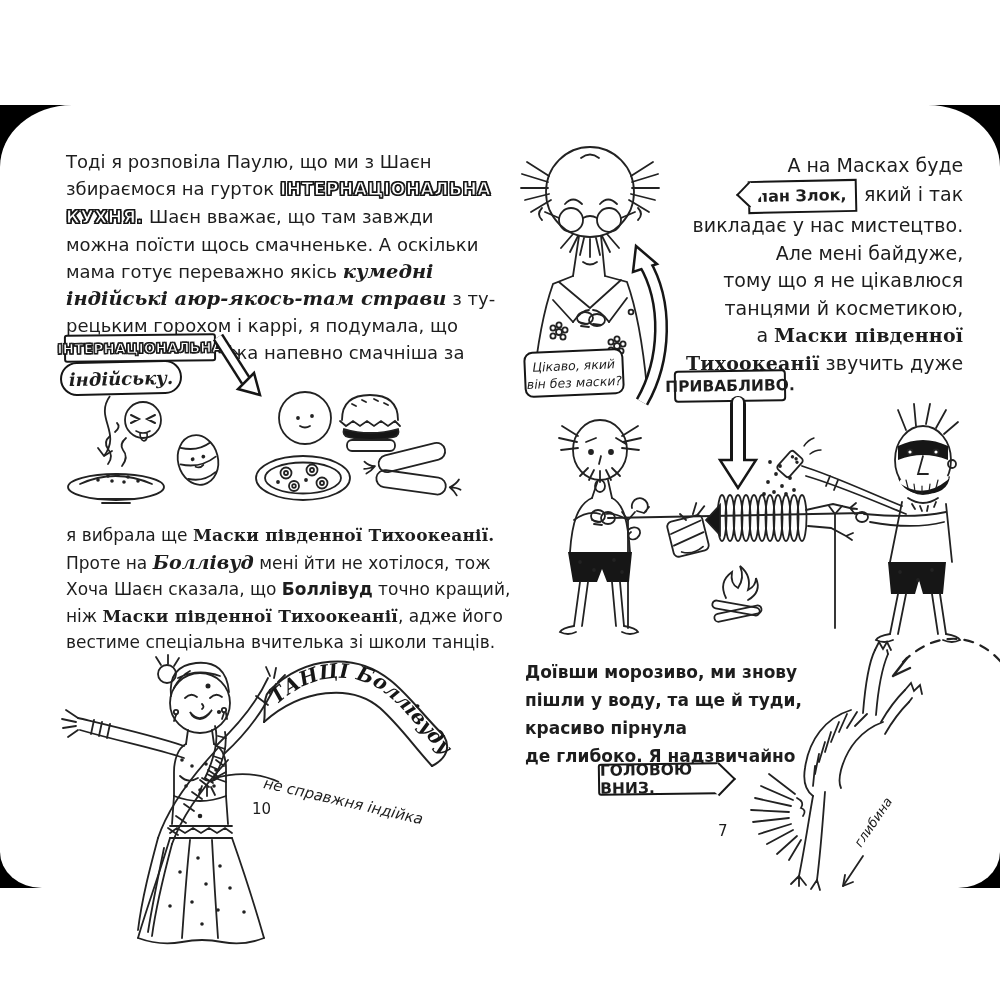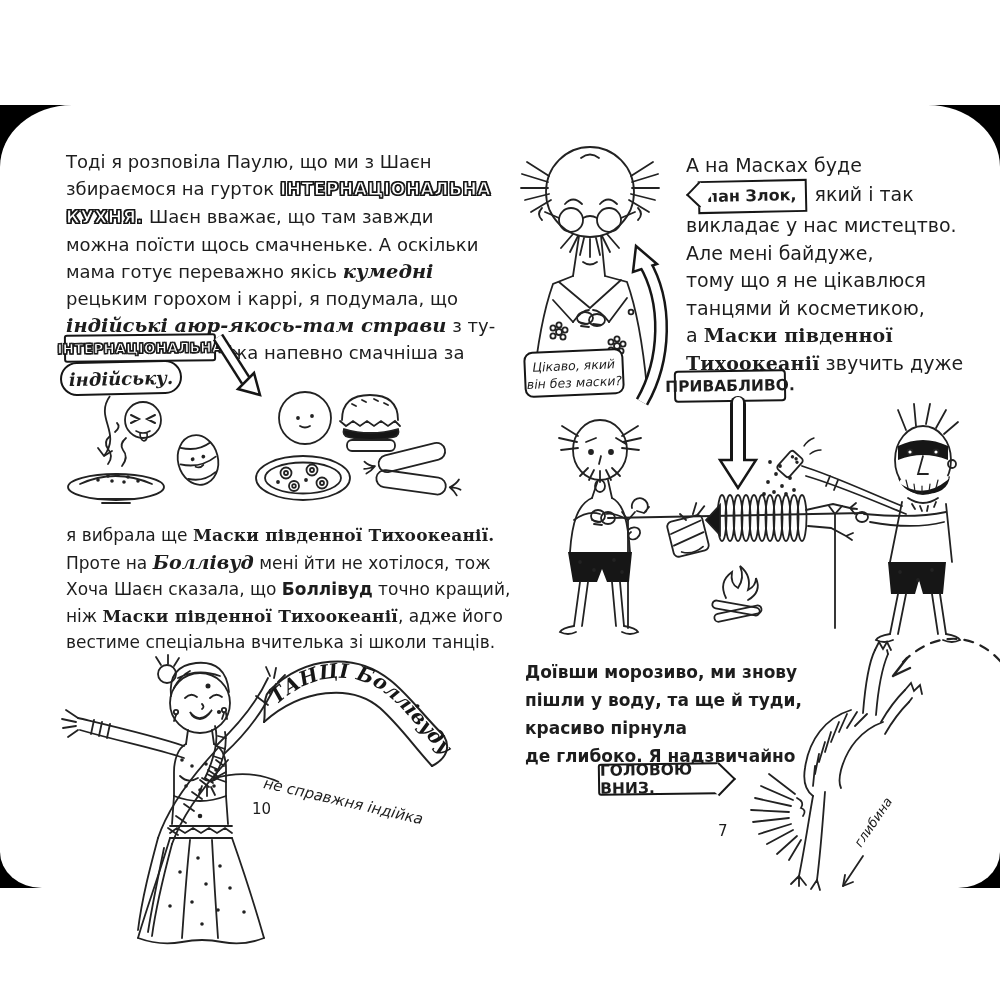--- a/index.html
+++ b/index.html
@@ -7,21 +7,21 @@
     width:1000px;height:1000px;position:relative;background:#fff;overflow:hidden;
     font-family:"DejaVu Sans",sans-serif;color:#1d1d1d;
   }
   .photo-frame{position:absolute;left:0;top:105px;width:1000px;height:783px;background:#000;}
   .paper{position:absolute;inset:0;background:#fff;border-radius:72px 72px 42px 42px / 62px 62px 36px 36px;}
   
   .p{position:absolute;}
   .ln{white-space:nowrap;}
   .p1L .ln{font-size:18px;line-height:27px;}
   .p2L .ln{font-size:17px;line-height:26.5px;}
-  .p1R .ln{font-size:19px;line-height:27.5px;}
+  .p1R .ln{font-size:19px;line-height:27.5px;text-align:right;}
   .p2R .ln{font-size:17px;line-height:28px;}
   .indent8{padding-left:160px;}
   
   .outline{
     font-weight:700;font-size:0.95em;letter-spacing:.5px;color:#fff;
     -webkit-text-stroke:1.1px #161616;
     text-shadow:1px 1px 0 #161616,-1px -1px 0 #161616,1px -1px 0 #161616,-1px 1px 0 #161616;
   }
   .script{font-family:"DejaVu Serif",serif;font-style:italic;font-weight:700;font-size:1.08em;}
   .fancy{font-family:"DejaVu Serif",serif;font-weight:700;font-size:1.0em;letter-spacing:.2px;}
@@ -72,22 +72,22 @@
 <div class="photo-frame">
   <div class="paper"></div>
 </div>
 
 <div class="p p1L" style="left:66px;top:148px;">
   <div class="ln"><span>Тоді я розповіла Паулю, що ми з Шаєн</span></div>
   <div class="ln"><span>збираємося на гурток </span><span class="outline">ІНТЕРНАЦІОНАЛЬНА</span></div>
   <div class="ln"><span class="outline">КУХНЯ.</span><span> Шаєн вважає, що там завжди</span></div>
   <div class="ln"><span>можна поїсти щось смачненьке. А оскільки</span></div>
   <div class="ln"><span>мама готує переважно якісь </span><span class="script">кумедні</span></div>
+  <div class="ln"><span class="script">індійські аюр-якось-там страви</span><span> з ту-</span></div>
   <div class="ln"><span>рецьким горохом і каррі, я подумала, що</span></div>
-  <div class="ln"><span class="script">індійські аюр-якось-там страви</span><span> з ту-</span></div>
   <div class="ln indent8"><span>їжа напевно смачніша за</span></div>
 </div>
 
 <div class="box inter-box">
   <span class="outline">ІНТЕРНАЦІОНАЛЬНА</span>
 </div>
 <div class="box bubble-ind">
   <span>індійську.</span>
 </div>
 

